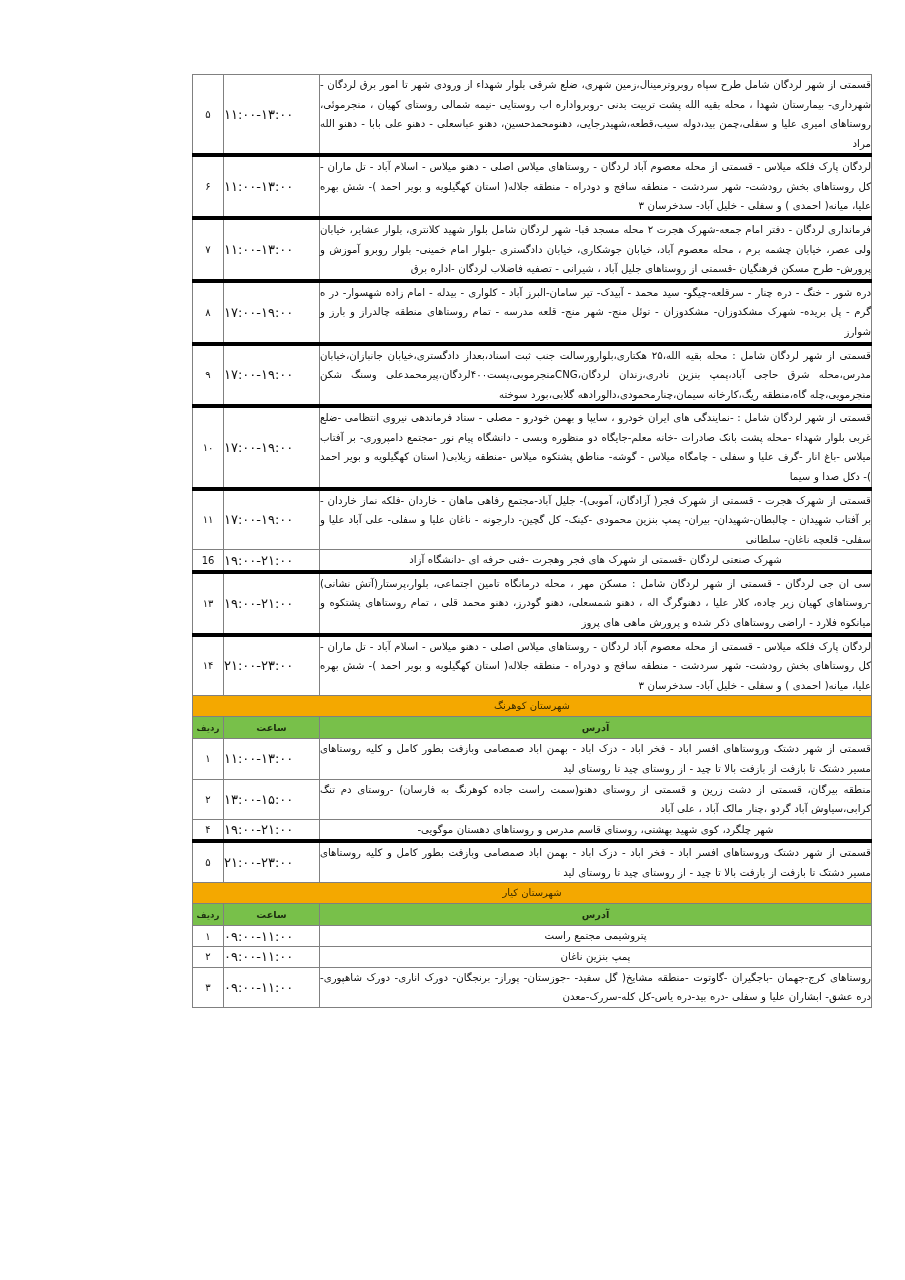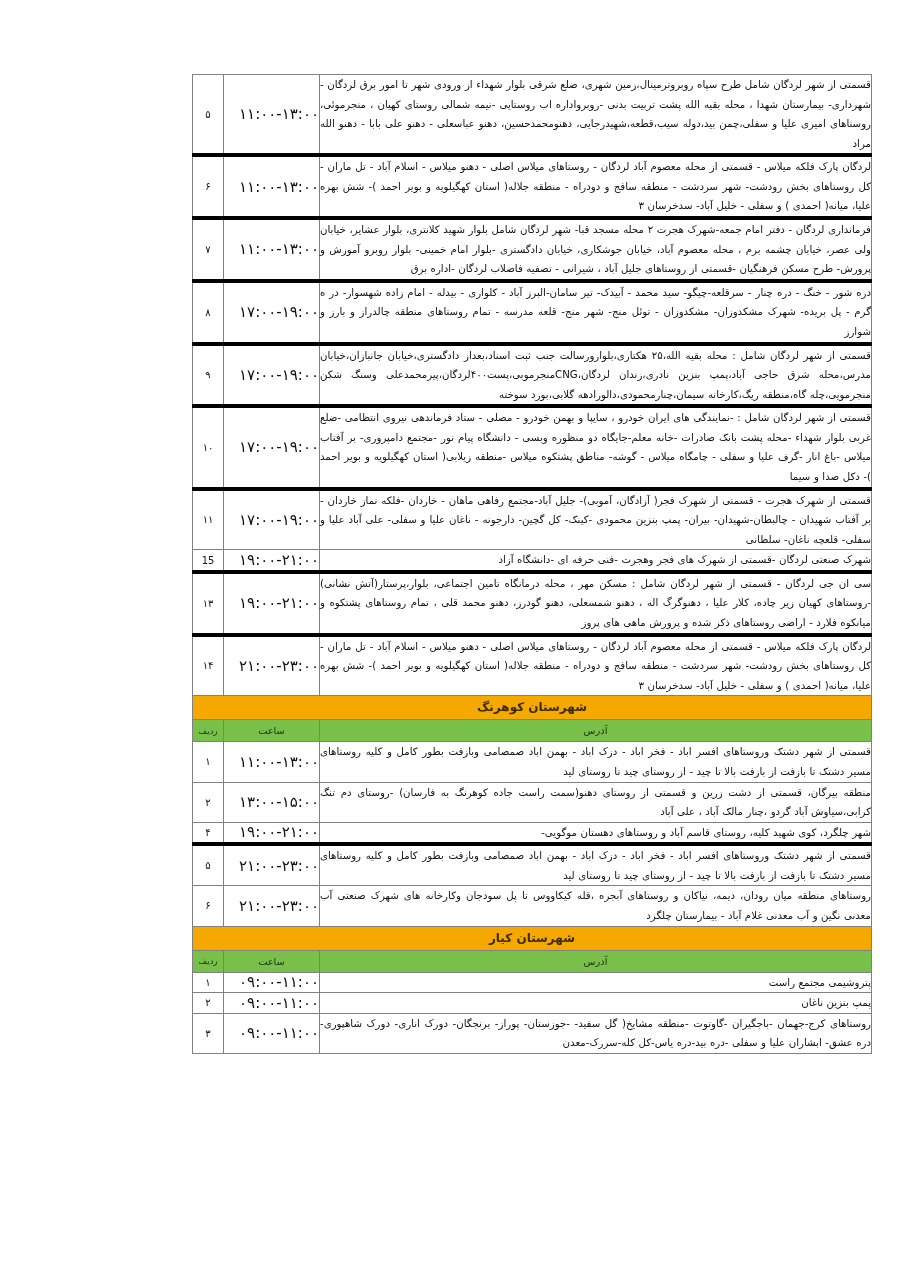--- a/index.html
+++ b/index.html
@@ -43,47 +43,48 @@
   td.addr {
     padding: 6px 7px 6px 7px;
     font-size: 10.2px;
     line-height: 1.92;
     color: #111111;
     text-align: justify;
     text-justify: inter-word;
     word-spacing: 0.3px;
   }
   td.addr.center {
+    text-align: center;
   }
   td.time {
-    text-align: right;
-    font-size: 15px;
+    text-align: left;
+    font-size: 13px;
     color: #111111;
     letter-spacing: 0.4px;
     white-space: nowrap;
   }
   td.rownum {
     text-align: center;
     font-size: 10px;
     color: #111111;
   }
   tr.section-head td {
     background: #f4a800;
     color: #3a2c00;
-    font-size: 12px;
-    font-weight: bold;
+    font-size: 10px;
+    font-weight: normal;
     text-align: center;
     padding: 4px 0 5px 0;
     border: 1px solid #808080;
   }
   tr.col-head td {
     background: #78c04a;
     color: #1d2d10;
     font-size: 9.8px;
-    font-weight: normal;
+    font-weight: bold;
     text-align: center;
     padding: 5px 0 5px 0;
     border: 1px solid #808080;
   }
   tr.col-head td.ch-row {
     font-size: 8.6px;
     letter-spacing: -0.2px;
   }
   
   tr.thickline > td {
@@ -132,21 +133,21 @@
           <td class="rownum">۱۰</td>
         </tr>
         <tr class="thickline">
           <td class="addr">قسمتی از شهرک هجرت - قسمتی از شهرک فجر( آزادگان، آموبی)- جلیل آباد-مجتمع رفاهی ماهان - خاردان -فلکه نماز خاردان - بر آفتاب شهیدان - چالبطان-شهیدان- بیران- پمپ بنزین محمودی -کینک- کل گچین-  دارجونه - ناغان علیا و سفلی- علی آباد علیا و سفلی- قلعچه ناغان- سلطانی</td>
           <td class="time">۱۷:۰۰-۱۹:۰۰</td>
           <td class="rownum">۱۱</td>
         </tr>
         <tr>
           <td class="addr center">شهرک صنعتی لردگان -قسمتی از شهرک های فجر وهجرت -فنی حرفه ای -دانشگاه آزاد</td>
           <td class="time">۱۹:۰۰-۲۱:۰۰</td>
-          <td class="rownum">15</td>
+          <td class="rownum">16</td>
         </tr>
         <tr class="thickline">
           <td class="addr">سی ان جی لردگان - قسمتی از شهر لردگان شامل : مسکن مهر ، محله درمانگاه تامین اجتماعی، بلوار،پرستار(آتش نشانی) -روستاهای کهیان زیر چاده، کلار علیا ، دهنوگرگ اله ، دهنو شمسعلی، دهنو گودرز، دهنو محمد قلی ، تمام روستاهای پشتکوه و میانکوه فلارد  - اراضی روستاهای ذکر شده و پرورش ماهی های پروز</td>
           <td class="time">۱۹:۰۰-۲۱:۰۰</td>
           <td class="rownum">۱۳</td>
         </tr>
         <tr class="thickline">
           <td class="addr">لردگان پارک فلکه میلاس - قسمتی از محله معصوم آباد لردگان - روستاهای میلاس اصلی - دهنو میلاس - اسلام آباد - تل ماران - کل روستاهای بخش رودشت- شهر سردشت  - منطقه سافج و دودراه - منطقه جلاله( استان کهگیلویه و بویر احمد )- شش بهره علیا، میانه( احمدی ) و سفلی - خلیل آباد- سدخرسان ۳</td>
           <td class="time">۲۱:۰۰-۲۳:۰۰</td>
           <td class="rownum">۱۴</td>
@@ -163,33 +164,28 @@
           <td class="addr">قسمتی از شهر دشتک وروستاهای افسر اباد - فخر اباد - دزک اباد - بهمن اباد  صمصامی وبازفت بطور کامل و کلیه روستاهای مسیر دشتک تا بازفت از بازفت بالا تا چید - از روستای چید تا روستای لید</td>
           <td class="time">۱۱:۰۰-۱۳:۰۰</td>
           <td class="rownum">۱</td>
         </tr>
         <tr>
           <td class="addr">منطقه بیرگان، قسمتی از دشت زرین و قسمتی از روستای دهنو(سمت راست جاده کوهرنگ به فارسان) -روستای دم تنگ کرابی،سیاوش آباد گردو ،چنار مالک آباد ، علی آباد</td>
           <td class="time">۱۳:۰۰-۱۵:۰۰</td>
           <td class="rownum">۲</td>
         </tr>
         <tr>
-          <td class="addr center">شهر چلگرد، کوی شهید کلیه، روستای قاسم آباد و روستاهای دهستان موگویی-</td>
+          <td class="addr center">شهر چلگرد، کوی شهید بهشتی، روستای قاسم مدرس و روستاهای دهستان موگویی-</td>
           <td class="time">۱۹:۰۰-۲۱:۰۰</td>
           <td class="rownum">۴</td>
         </tr>
         <tr class="thickline">
           <td class="addr">قسمتی از شهر دشتک وروستاهای افسر اباد - فخر اباد - دزک اباد - بهمن اباد  صمصامی وبازفت بطور کامل و کلیه روستاهای مسیر دشتک تا بازفت از بازفت بالا تا چید - از روستای چید تا روستای لید</td>
           <td class="time">۲۱:۰۰-۲۳:۰۰</td>
           <td class="rownum">۵</td>
-        </tr>
-        <tr>
-          <td class="addr">روستاهای منطقه میان رودان، دیمه، نیاکان و روستاهای آبجره ،قله کیکاووس تا پل سودجان وکارخانه های شهرک صنعتی آب معدنی نگین  و آب معدنی غلام آباد - بیمارستان چلگرد</td>
-          <td class="time">۲۱:۰۰-۲۳:۰۰</td>
-          <td class="rownum">۶</td>
         </tr>
         <tr class="section-head">
           <td colspan="3">شهرستان کیار</td>
         </tr>
         <tr class="col-head">
           <td>آدرس</td>
           <td>ساعت</td>
           <td class="ch-row">ردیف</td>
         </tr>
         <tr>

